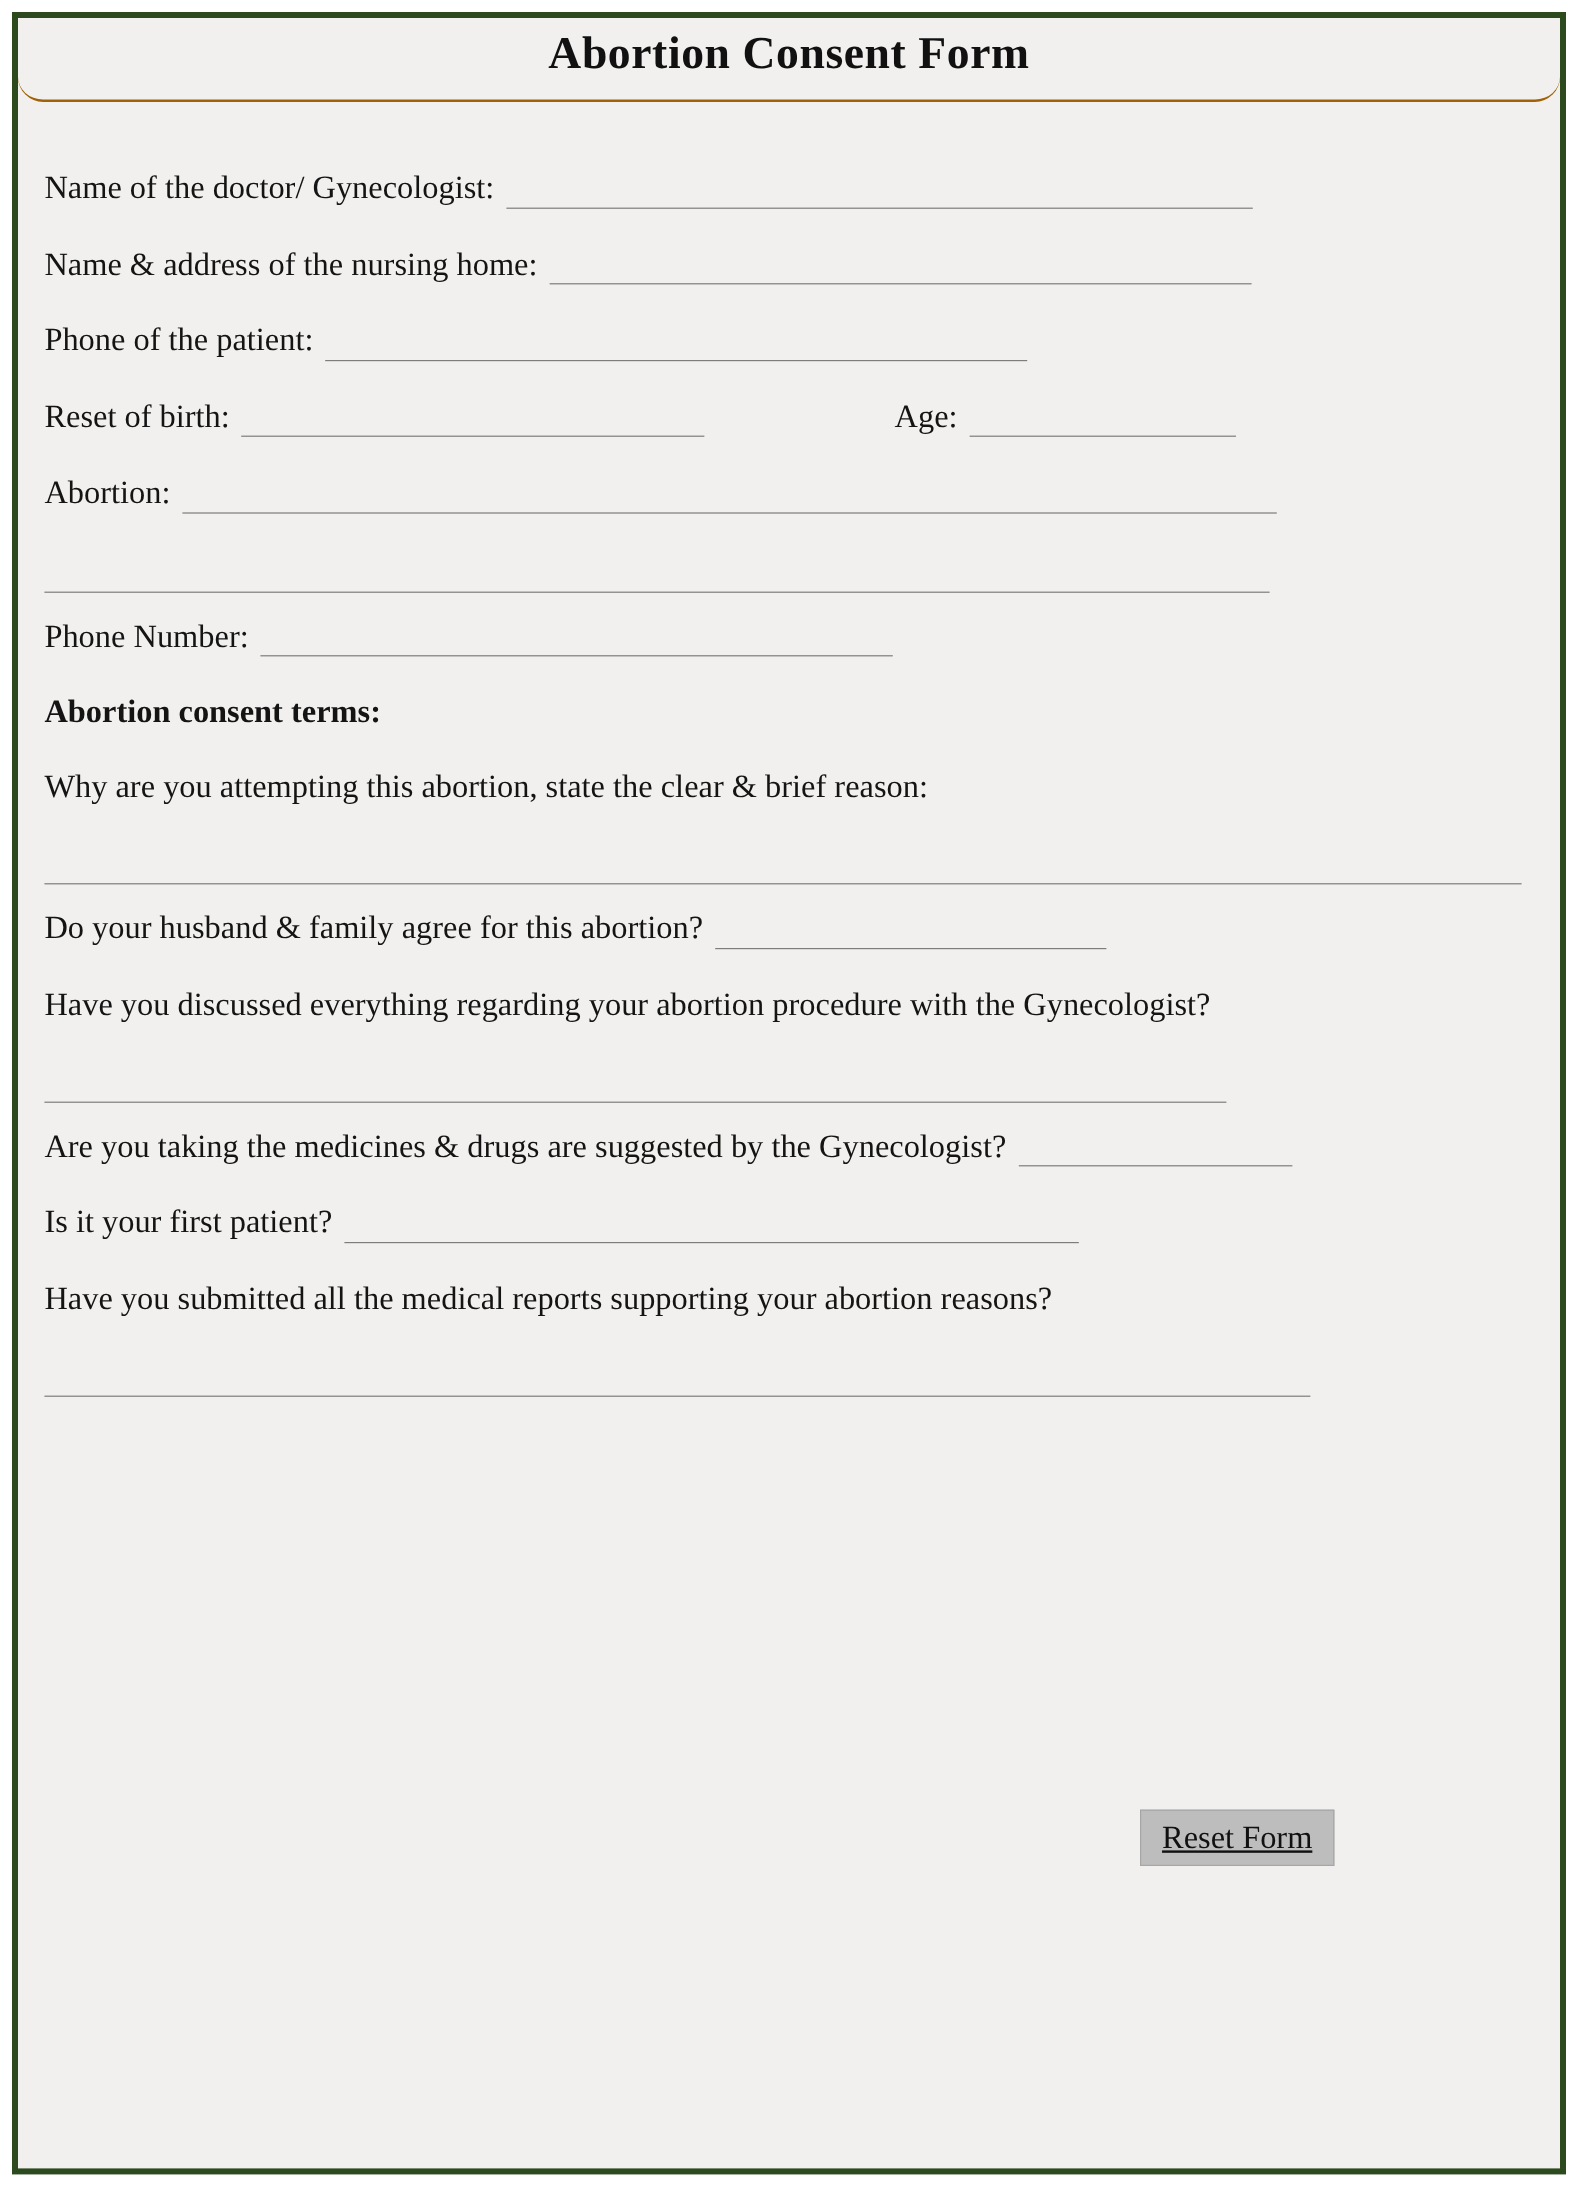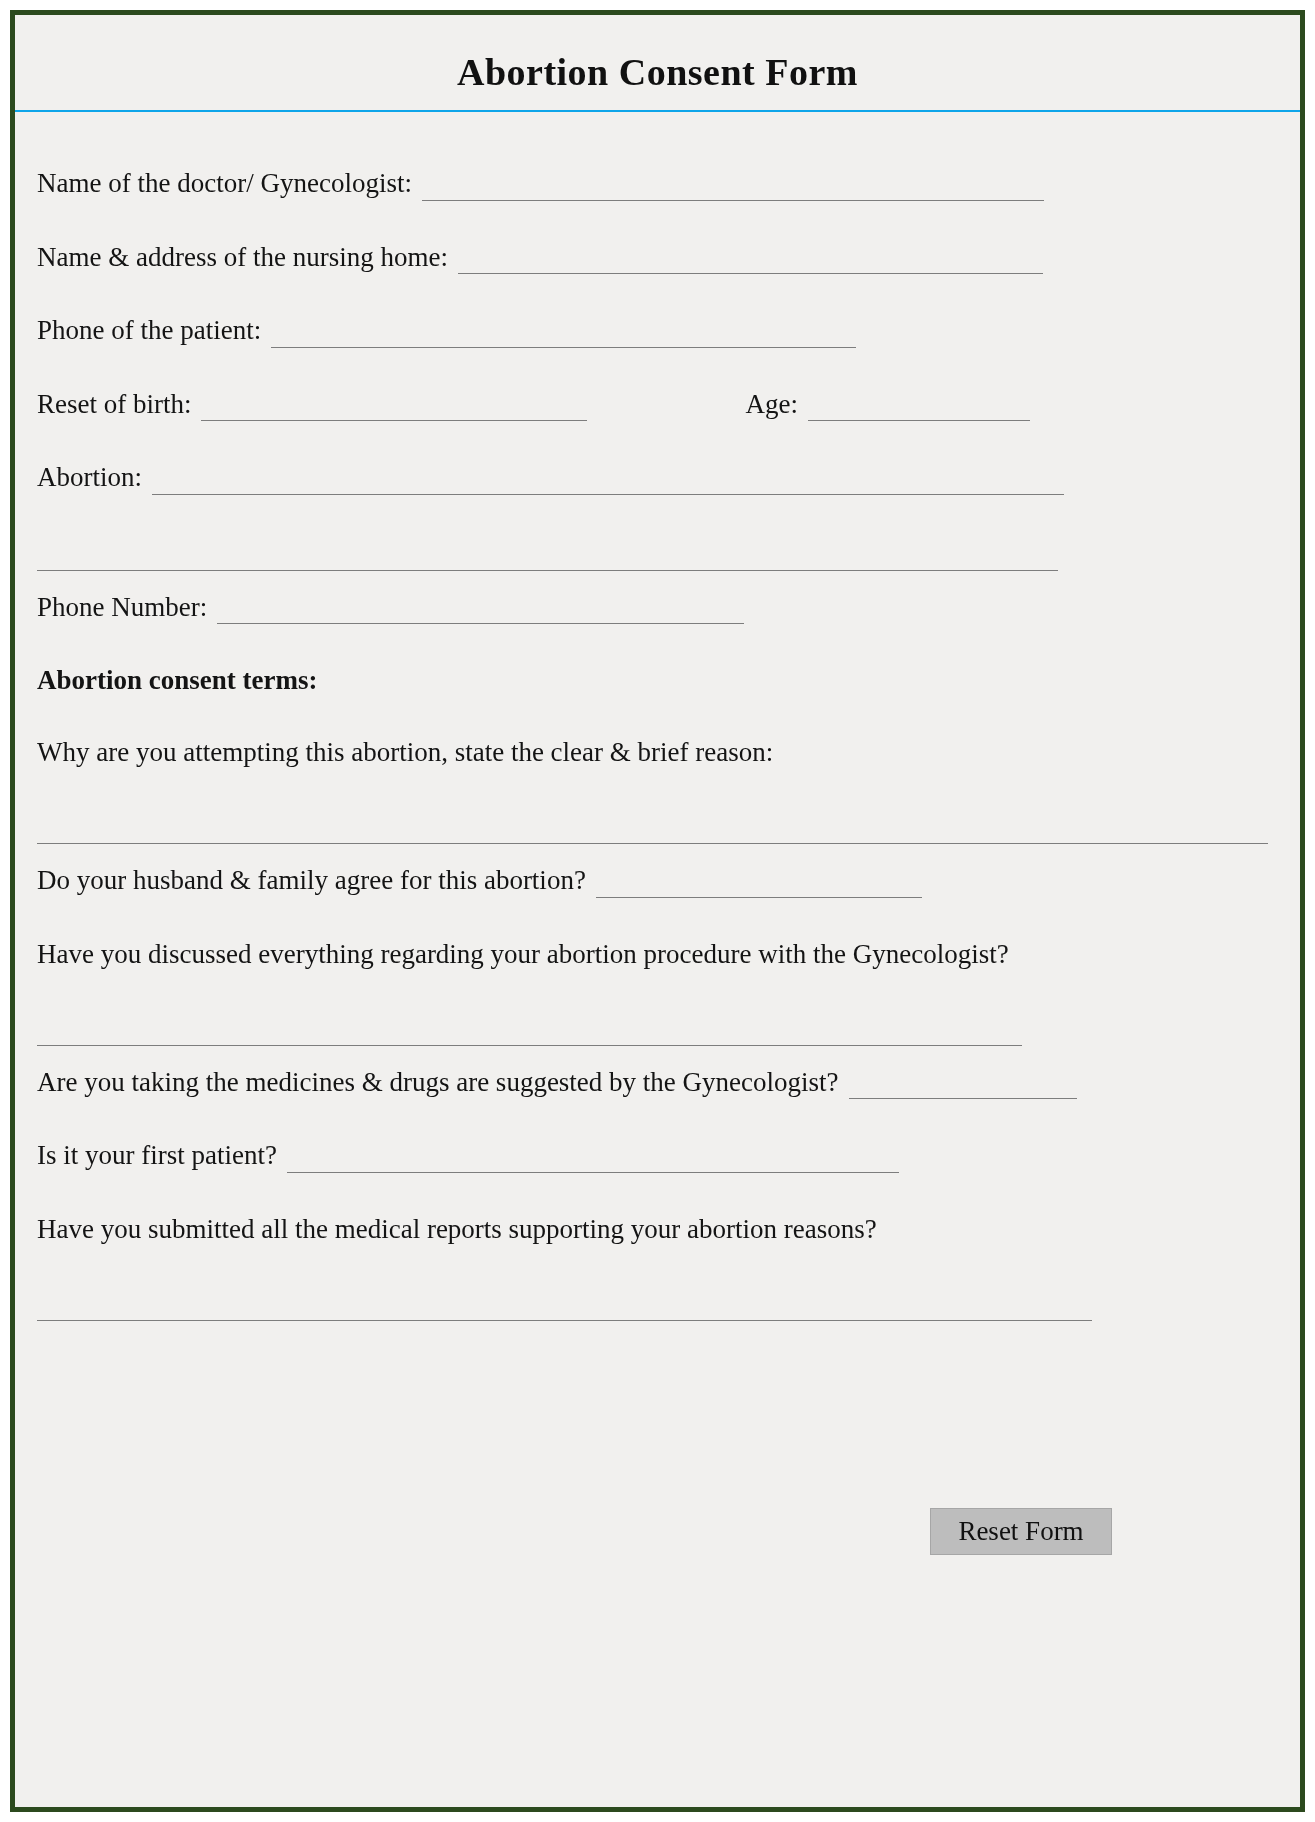--- a/index.html
+++ b/index.html
@@ -12,41 +12,42 @@
   }
   .page { width: 1315px; height: 1822px; padding: 10px; }
   .frame {
     width: 100%; height: 100%;
     border: 5px solid #2c4a1e;
     background: #f1f0ee;
     display: flex; flex-direction: column;
     position: relative;
   }
   .header {
-    border-bottom: 2px solid #0ea5e9;
+    border-bottom: 2px solid #a16207;
     text-align: center;
-    padding: 35px 0 16px;
+    padding: 8px 0 16px;
+    border-radius: 21px;
   }
   .title {
     margin: 0;
     font-size: 38px;
     font-weight: bold;
     letter-spacing: 0.5px;
     color: #111;
   }
   .content {
     flex: 1;
     padding: 56px 32px 0 22px;
     display: flex; flex-direction: column;
     font-size: 27px;
   }
   .row {
     display: flex;
     align-items: baseline;
-    margin-bottom: 41px;
+    margin-bottom: 31px;
     white-space: nowrap;
   }
   .bold { font-weight: bold; font-family: Liberation Serif, serif; }
   input.blank {
     border: none;
     border-bottom: 1px solid #7d7d7d;
     background: transparent;
     font-family: inherit;
     font-size: 26px;
     color: #141414;
@@ -71,28 +72,29 @@
   .w-reason   { width: 100%; }
   .w-family   { width: 326px; }
   .w-discussed{ width: 985px; }
   .w-medicines{ width: 228px; }
   .w-first    { width: 612px; }
   .w-reports  { width: 1055px; }
   .reset-btn {
     position: absolute;
     right: 188px;
     bottom: 252px;
-    width: 182px;
+    width: 162px;
     height: 47px;
     background: #bdbdbd;
     border: 1px solid #a6a6a6;
     font-family: inherit;
     font-size: 27px;
     color: #111;
     cursor: pointer;
+    text-decoration: underline;
   }
 </style>
 </head>
 <body>
 
 <div class="page">
   <div class="frame">
 
     <div class="header">
       <h1 class="title">Abortion Consent Form</h1>

